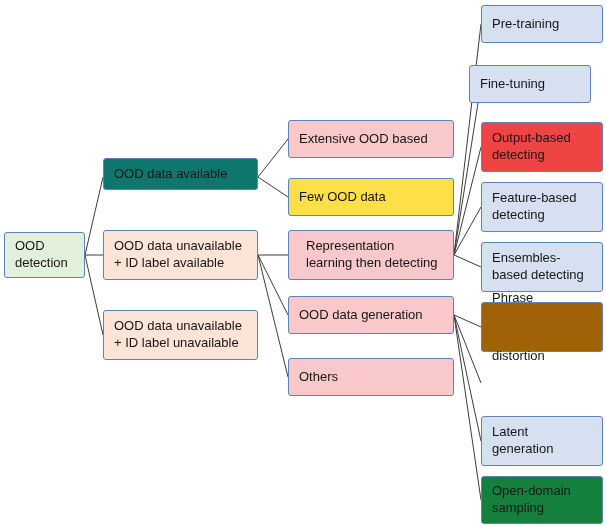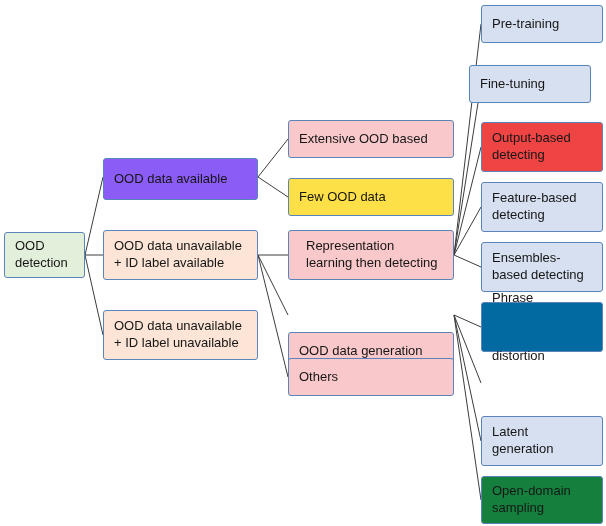--- a/index.html
+++ b/index.html
@@ -61,42 +61,42 @@
       <line x1="454" y1="255" x2="481" y2="267" stroke="#3c3c3c" stroke-width="1"></line>
       <line x1="454" y1="315" x2="481" y2="327" stroke="#3c3c3c" stroke-width="1"></line>
       <line x1="454" y1="315" x2="481" y2="383" stroke="#3c3c3c" stroke-width="1"></line>
       <line x1="454" y1="315" x2="481" y2="441" stroke="#3c3c3c" stroke-width="1"></line>
       <line x1="454" y1="315" x2="481" y2="500" stroke="#3c3c3c" stroke-width="1"></line>
     </svg>
 <div class="node" style="left: 4px; top: 232px; width: 81px; height: 46px; background: rgb(226, 239, 218); border-color: rgb(91, 132, 186);">
       <div class="line-text">OOD</div>
       <div class="line-text">detection</div>
     </div>
-    <div class="node" style="left: 103px; top: 158px; width: 155px; height: 42px; background: #8b5cf6; border-color: rgb(91, 132, 186);">
+    <div class="node" style="left: 103px; top: 158px; width: 155px; height: 32px; background: #0f766e; border-color: rgb(91, 132, 186);">
       <div class="line-text">OOD data available</div>
     </div>
     <div class="node" style="left: 103px; top: 230px; width: 155px; height: 50px; background: rgb(252, 228, 214); border-color: rgb(91, 132, 186);">
       <div class="line-text">OOD data unavailable</div>
       <div class="line-text">+ ID label available</div>
     </div>
     <div class="node" style="left: 103px; top: 310px; width: 155px; height: 50px; background: rgb(252, 228, 214); border-color: rgb(91, 132, 186);">
       <div class="line-text">OOD data unavailable</div>
       <div class="line-text">+ ID label unavailable</div>
     </div>
     <div class="node" style="left: 288px; top: 120px; width: 166px; height: 38px; background: rgb(249, 200, 202); border-color: rgb(91, 132, 186);">
       <div class="line-text">Extensive OOD based</div>
     </div>
     <div class="node" style="left: 288px; top: 178px; width: 166px; height: 38px; background: #fde047; border-color: rgb(91, 132, 186);">
       <div class="line-text">Few OOD data</div>
     </div>
     <div class="node" style="left: 288px; top: 230px; width: 166px; height: 50px; background: rgb(249, 200, 202); border-color: rgb(91, 132, 186); padding-left: 17px;">
       <div class="line-text">Representation</div>
       <div class="line-text">learning then detecting</div>
     </div>
-    <div class="node" style="left: 288px; top: 296px; width: 166px; height: 38px; background: rgb(249, 200, 202); border-color: rgb(91, 132, 186); margin-top: 36px;">
+    <div class="node" style="left: 288px; top: 296px; width: 166px; height: 38px; background: rgb(249, 200, 202); border-color: rgb(91, 132, 186);">
       <div class="line-text">OOD data generation</div>
     </div>
     <div class="node" style="left: 288px; top: 358px; width: 166px; height: 38px; background: rgb(249, 200, 202); border-color: rgb(91, 132, 186);">
       <div class="line-text">Others</div>
     </div>
     <div class="node" style="left: 481px; top: 5px; width: 122px; height: 38px; background: rgb(214, 224, 240); border-color: rgb(91, 132, 186);">
       <div class="line-text">Pre-training</div>
     </div>
     <div class="node" style="left: 469px; top: 65px; width: 122px; height: 38px; background: rgb(214, 224, 240); border-color: rgb(91, 132, 186);">
       <div class="line-text">Fine-tuning</div>
@@ -106,21 +106,21 @@
       <div class="line-text">detecting</div>
     </div>
     <div class="node" style="left: 481px; top: 182px; width: 122px; height: 50px; background: rgb(214, 224, 240); border-color: rgb(91, 132, 186);">
       <div class="line-text">Feature-based</div>
       <div class="line-text">detecting</div>
     </div>
     <div class="node" style="left: 481px; top: 242px; width: 122px; height: 50px; background: rgb(214, 224, 240); border-color: rgb(91, 132, 186);">
       <div class="line-text">Ensembles-</div>
       <div class="line-text">based detecting</div>
     </div>
-    <div class="node" style="left: 481px; top: 302px; width: 122px; height: 50px; background: #0369a1; border-color: rgb(91, 132, 186); gap: 41px;">
+    <div class="node" style="left: 481px; top: 302px; width: 122px; height: 50px; background: #a16207; border-color: rgb(91, 132, 186); gap: 41px;">
       <div class="line-text">Phrase</div>
       <div class="line-text">distortion</div>
     </div>
     <div class="node" style="left: 481px; top: 416px; width: 122px; height: 50px; background: rgb(214, 224, 240); border-color: rgb(91, 132, 186);">
       <div class="line-text">Latent</div>
       <div class="line-text">generation</div>
     </div>
     <div class="node" style="left: 481px; top: 476px; width: 122px; height: 48px; background: #15803d; border-color: rgb(91, 132, 186);">
       <div class="line-text">Open-domain</div>
       <div class="line-text">sampling</div>

